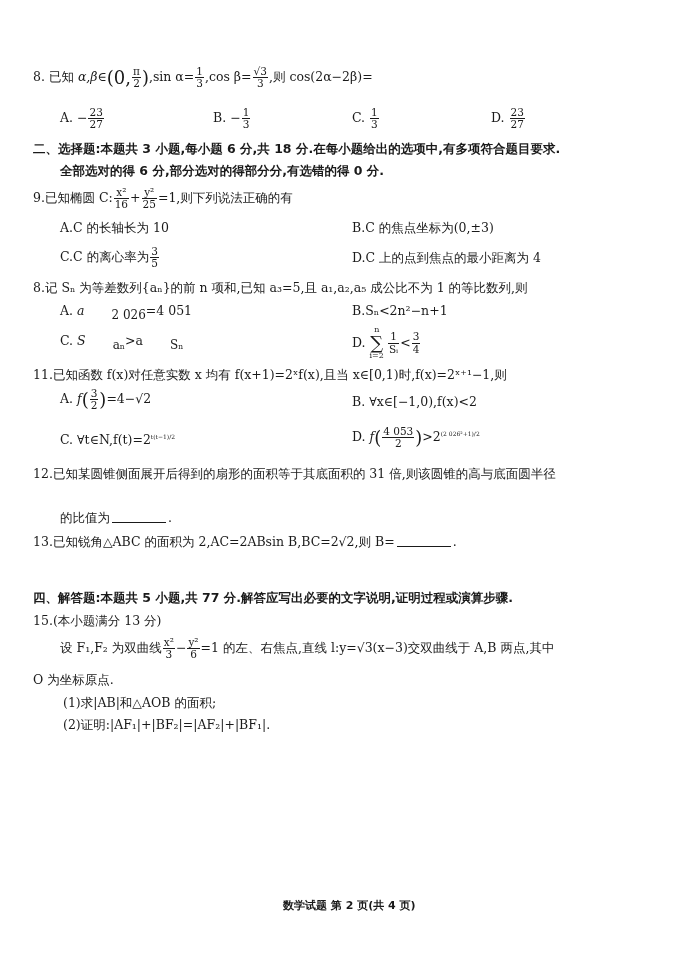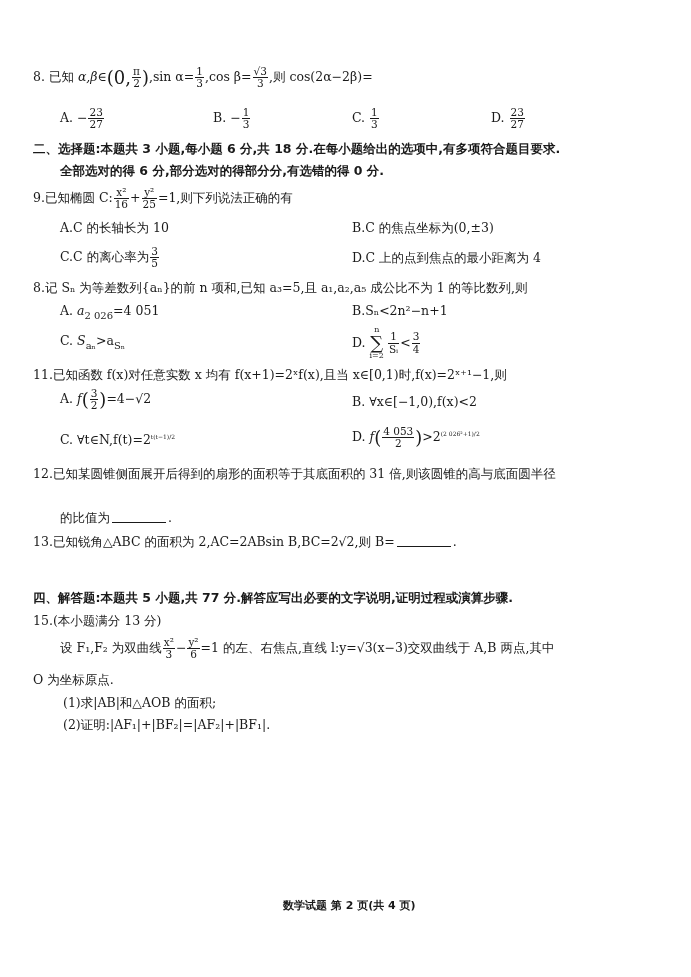--- a/index.html
+++ b/index.html
@@ -11,21 +11,21 @@
   .page { position: absolute; left: 0; top: 0; width: 691px; height: 977px; }
   .line { position: absolute; white-space: nowrap; line-height: 1; }
   .b { font-weight: bold; font-family: "DejaVu Sans", "Liberation Sans", sans-serif; }
   i { }
   .frac {
     display: inline-block; vertical-align: middle; text-align: center;
     font-size: 10.5px; line-height: 1.05; margin: 0 1px;
   }
   .frac > span { display: block; padding: 0 1px; }
   .frac > span.num { border-bottom: 1px solid #1a1a1a; }
-  .sub { font-size: 10px; vertical-align: sub; }
+  .sub { font-size: 12px; vertical-align: sub; margin-left: 27px; }
   .tiny { font-size: 6px; vertical-align: super; }
   .blank { display: inline-block; width: 54px; border-bottom: 1px solid #1a1a1a; margin: 0 2px; vertical-align: -1px; }
   .sigma { display: inline-block; vertical-align: middle; text-align: center; line-height: 1; font-size: 8px; margin-right: 3px; }
   .sigma .big { font-size: 18px; display: block; }
   .paren { font-size: 18px; vertical-align: middle; }
   .footer { font-family: "DejaVu Sans", "Liberation Sans", sans-serif; font-weight: bold; font-size: 11px; }
 </style>
 </head>
 <body>
 

